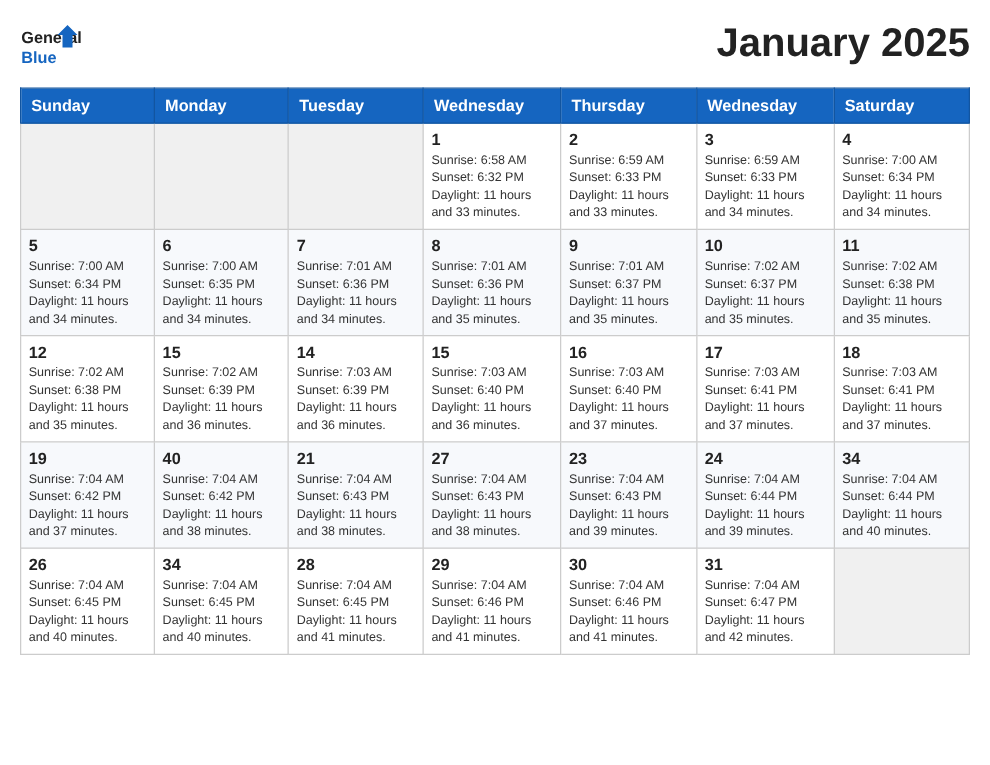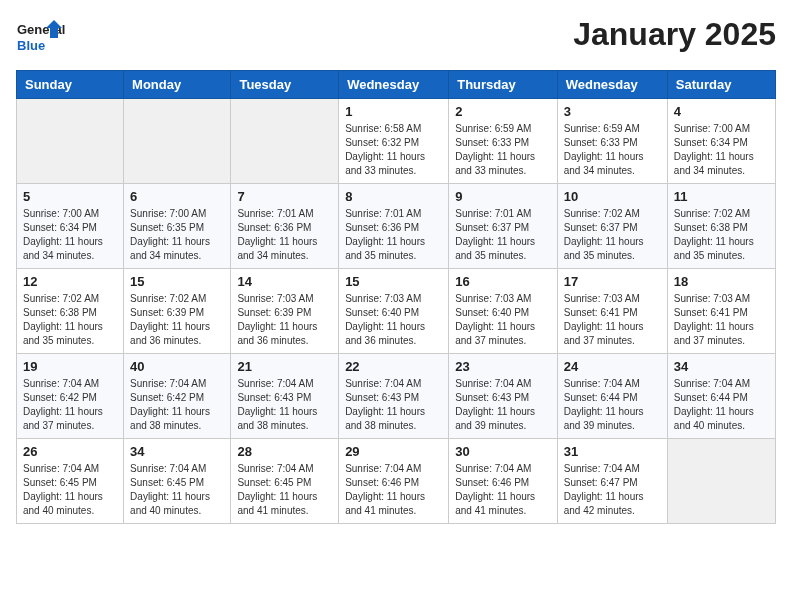--- a/index.html
+++ b/index.html
@@ -191,21 +191,21 @@
         </td>
         <td>
           <div class="day-number">40</div>
           <div class="day-info">Sunrise: 7:04 AM<br>Sunset: 6:42 PM<br>Daylight: 11 hours<br>and 38 minutes.</div>
         </td>
         <td>
           <div class="day-number">21</div>
           <div class="day-info">Sunrise: 7:04 AM<br>Sunset: 6:43 PM<br>Daylight: 11 hours<br>and 38 minutes.</div>
         </td>
         <td>
-          <div class="day-number">22</div>
+          <div class="day-number">27</div>
           <div class="day-info">Sunrise: 7:04 AM<br>Sunset: 6:43 PM<br>Daylight: 11 hours<br>and 38 minutes.</div>
         </td>
         <td>
           <div class="day-number">23</div>
           <div class="day-info">Sunrise: 7:04 AM<br>Sunset: 6:43 PM<br>Daylight: 11 hours<br>and 39 minutes.</div>
         </td>
         <td>
           <div class="day-number">24</div>
           <div class="day-info">Sunrise: 7:04 AM<br>Sunset: 6:44 PM<br>Daylight: 11 hours<br>and 39 minutes.</div>
         </td>

